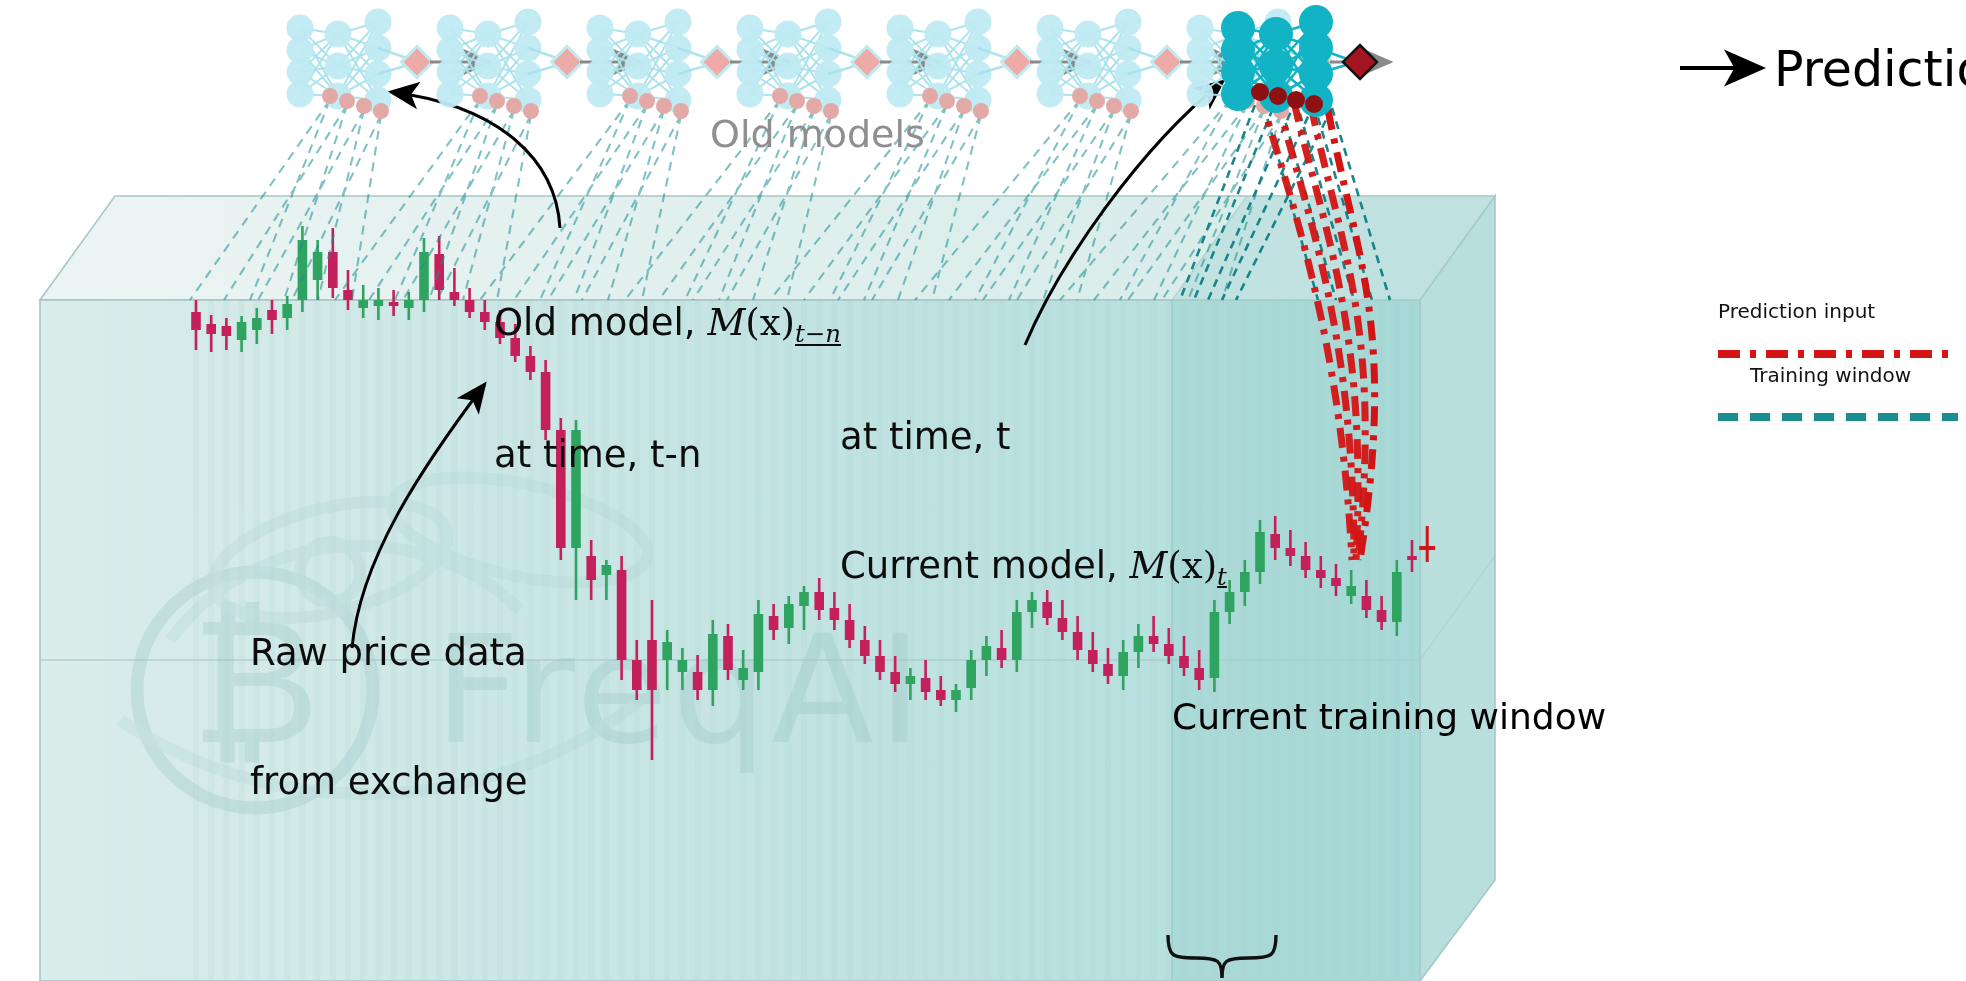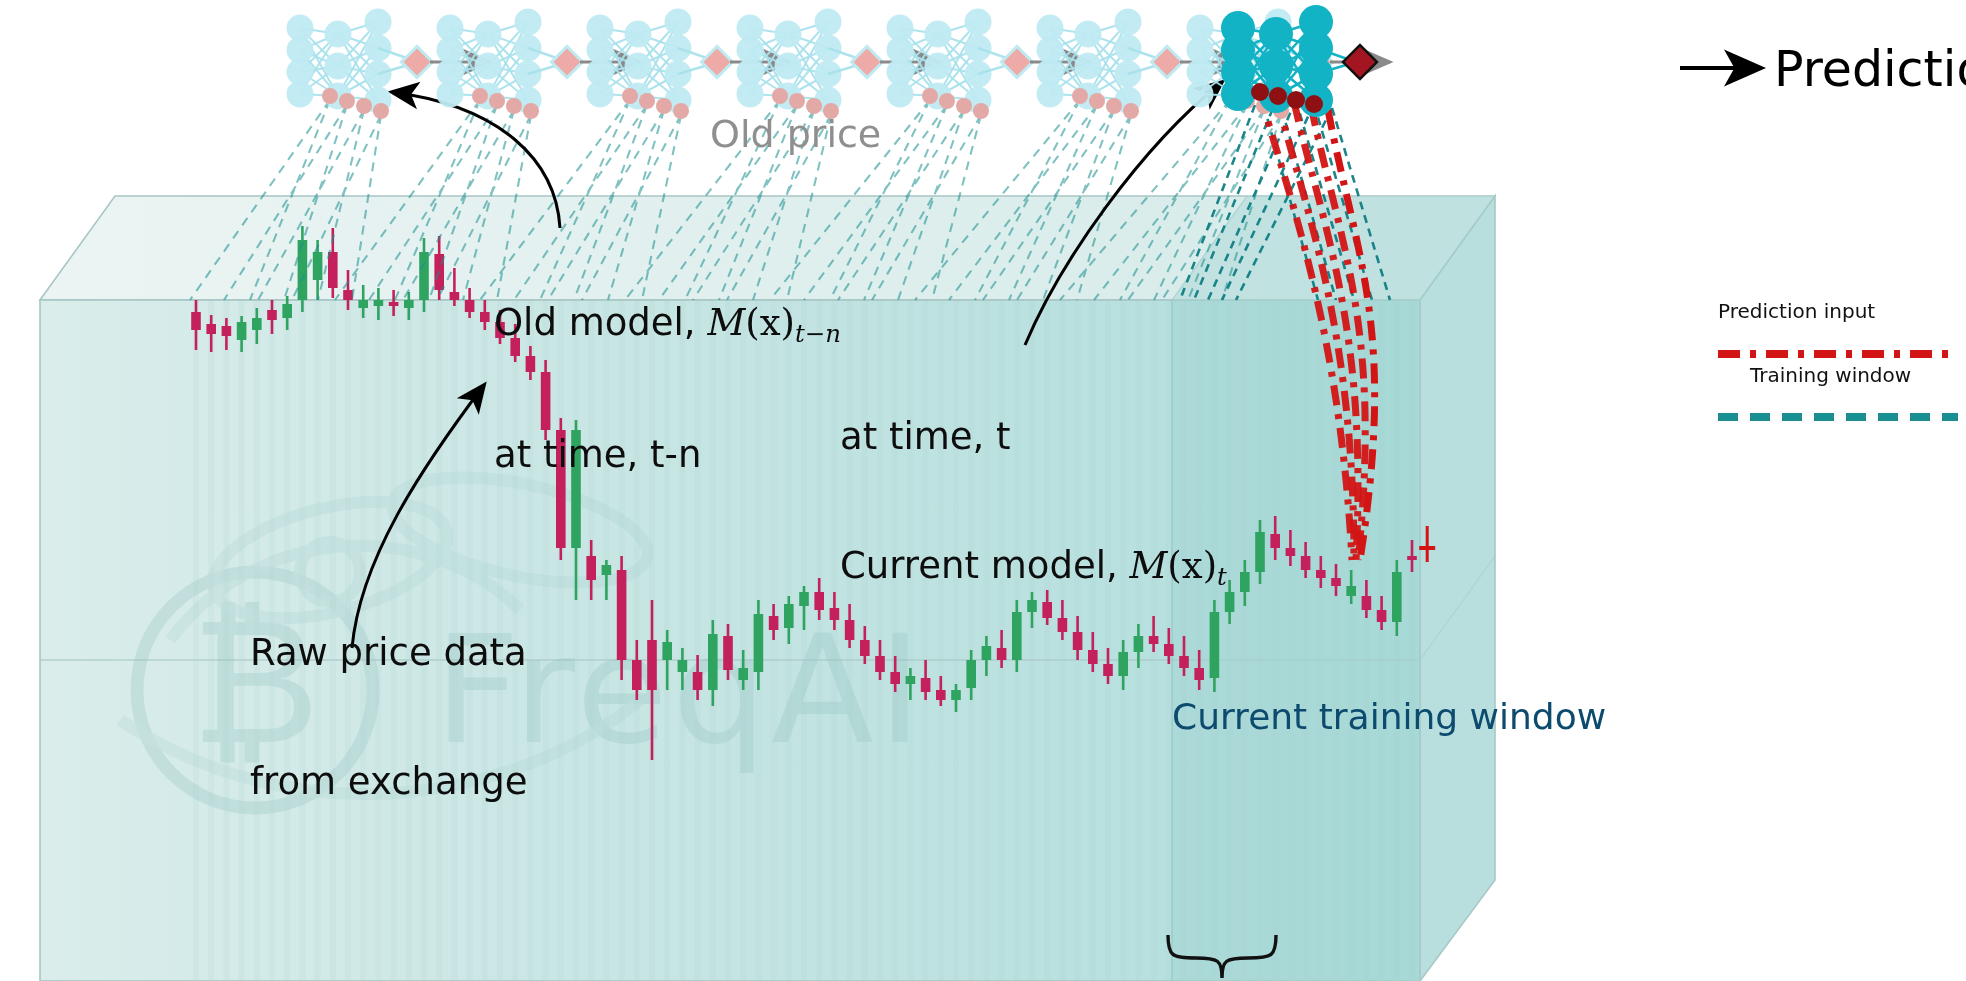--- a/index.html
+++ b/index.html
@@ -4,25 +4,25 @@
 <style>
   html,body{margin:0;padding:0;background:#fff;}
   body{width:1966px;height:981px;position:relative;overflow:hidden;
        font-family:"DejaVu Sans","Liberation Sans",sans-serif;color:#000;}
   #stage{position:absolute;left:0;top:0;width:1966px;height:981px;}
   svg.layer{position:absolute;left:0;top:0;width:1966px;height:981px;overflow:visible;}
   .txt{position:absolute;white-space:pre;line-height:1.16;}
   .ann{font-size:37px;color:#0d0d0d;}
   .ann .math{font-family:"DejaVu Serif","Liberation Serif",serif;font-style:italic;}
   .ann .math .up{font-style:normal;}
-  .sub{font-size:0.66em;vertical-align:-0.28em;font-style:italic;}
+  .sub{font-size:0.66em;vertical-align:-0.28em;font-style:italic;text-decoration:underline;}
   .pred-label{font-size:49px;color:#000;}
   .oldmodels{font-size:38px;color:#8f8f8f;}
   .legend-txt{font-size:20px;color:#111;}
-  .ctw{font-size:36px;color:#0c4a6e;}
+  .ctw{font-size:36px;color:#000000;}
 </style>
 </head>
 <body>
 
 <div id="stage">
 
   <svg class="layer" viewBox="0 0 1966 981">
     <defs>
       <linearGradient id="boxFrontGrad" x1="0" y1="0" x2="1" y2="0">
         <stop offset="0" stop-color="#d8ecea" stop-opacity="0.95"></stop>
@@ -780,21 +780,21 @@
     <g>
       <line x1="1680" y1="68" x2="1760" y2="68" stroke="#000" stroke-width="4" marker-end="url(#arrowBlack)"></line>
     </g>
 
     <g>
       <line x1="1718" y1="354" x2="1958" y2="354" stroke="#d31414" stroke-width="8" stroke-dasharray="22 10 6 10"></line>
       <line x1="1718" y1="417" x2="1958" y2="417" stroke="#1a8f8f" stroke-width="8" stroke-dasharray="20 12"></line>
     </g>
   </svg>
 
-  <div class="txt oldmodels" style="left:710px;top:112px;">Old price</div>
+  <div class="txt oldmodels" style="left:710px;top:112px;">Old models</div>
 
   <div class="txt pred-label" style="left:1774px;top:42px;">Prediction</div>
 
   <div class="txt ann" style="left:494px;top:216px;">
     <div><span>Old model, </span><span class="math"><span>M</span><span class="up">(x)</span><span class="sub">t−n</span></span></div>
     <div>at time, t-n</div>
   </div>
 
   <div class="txt ann" style="left:840px;top:330px;">
     <div>at time, t</div>

